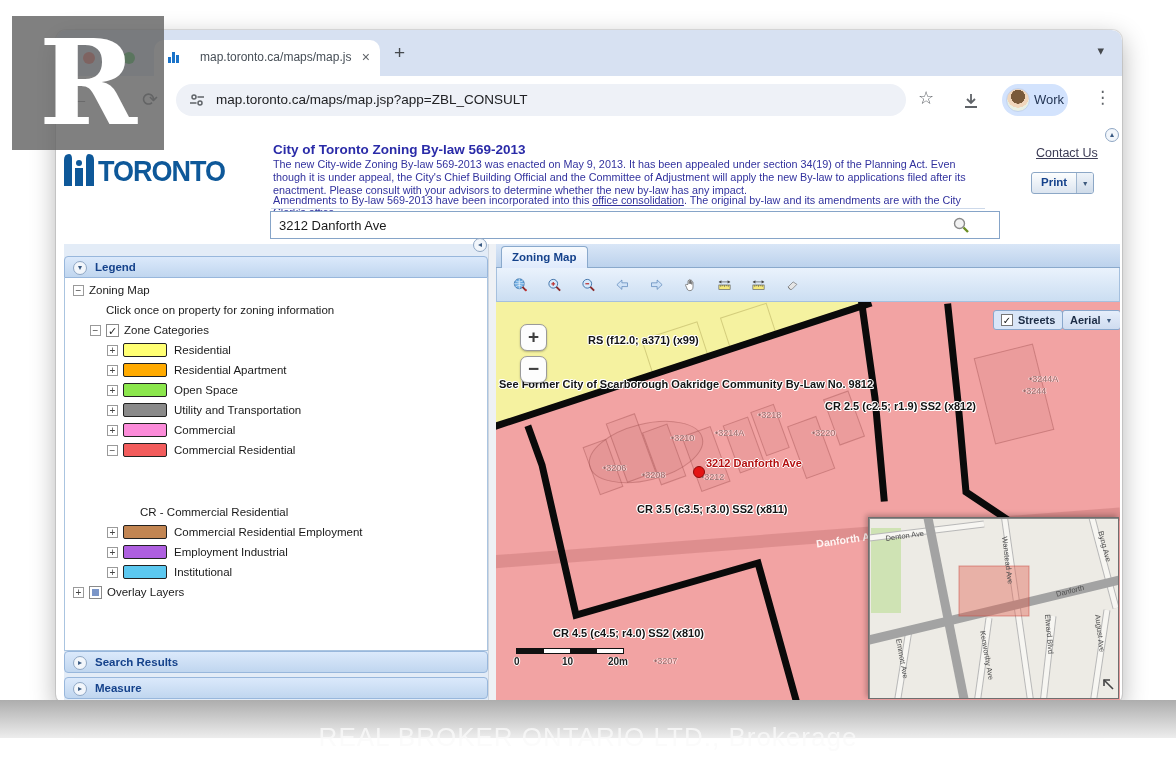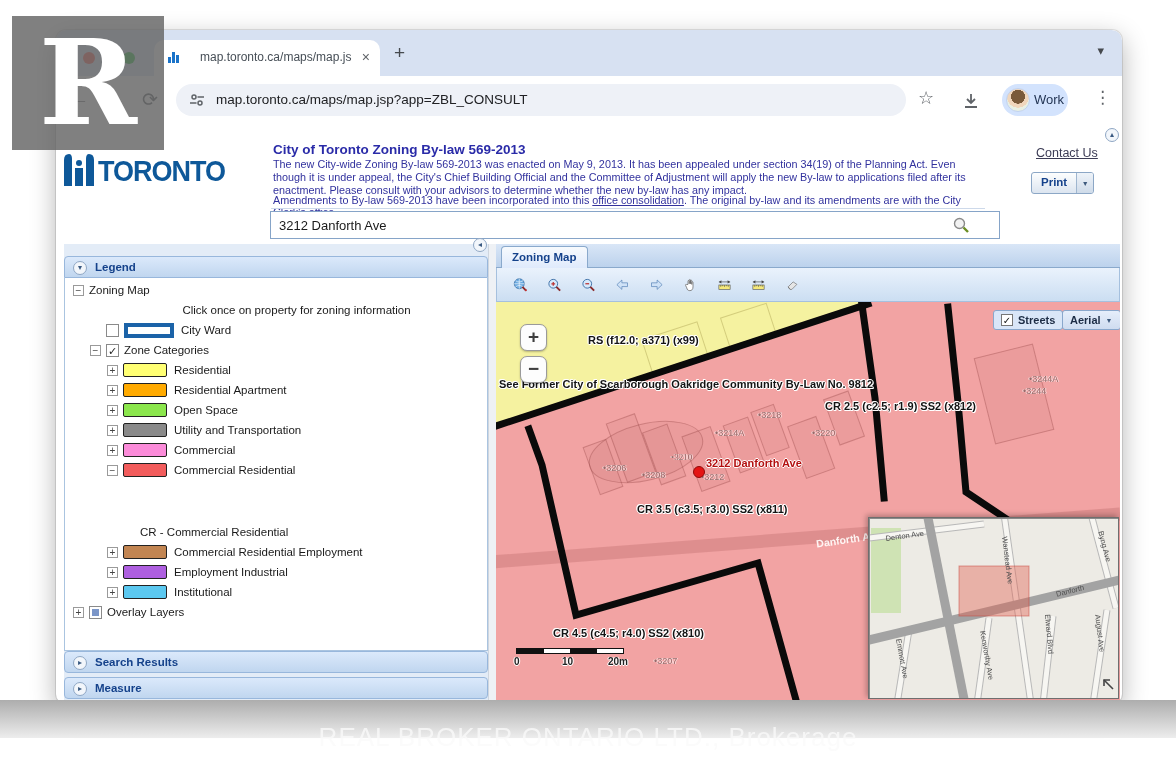--- a/index.html
+++ b/index.html
@@ -197,29 +197,23 @@
     <div class="sidebar">
       <div class="phdr" style="top:12px;">
         <span class="circlebtn ph-ico" style="position:absolute;">▾</span>
         <span class="ph-label">Legend</span>
       </div>
       <div class="tree" id="legend-tree">
           <div class="tree-row" style="padding-left: 8px;">
             <span class="expander">−</span>
             <span class="tlabel">Zoning Map</span>
           </div>
-          <div class="tree-row" style="padding-left: 25px; justify-content: center;">
+          <div class="tree-row" style="padding-left: 25px;">
             <span class="expander" style="visibility: hidden;"></span>
             <span class="tlabel">Click once on property for zoning information</span>
-          </div>
-          <div class="tree-row" style="padding-left: 25px;">
-            <span class="expander" style="visibility: hidden;"></span>
-            <span class="cb"></span>
-            <span class="swatch ward"></span>
-            <span class="tlabel">City Ward</span>
           </div>
           <div class="tree-row" style="padding-left: 25px;">
             <span class="expander">−</span>
             <span class="cb">✓</span>
             <span class="tlabel">Zone Categories</span>
           </div>
           <div class="tree-row" style="padding-left: 42px;">
             <span class="expander">+</span>
             <span class="swatch" style="background: rgb(255, 255, 115);"></span>
             <span class="tlabel">Residential</span>
@@ -387,21 +381,21 @@
             <div class="zlabel" style="left: 92px; top: 32px;">RS (f12.0; a371) (x99)</div>
             <div class="zlabel" style="left: 3px; top: 76px;">See Former City of Scarborough Oakridge Community By-Law No. 9812</div>
             <div class="zlabel" style="left: 329px; top: 98px; text-align: right;">CR 2.5 (c2.5; r1.9) SS2 (x812)</div>
             <div class="zlabel" style="left: 141px; top: 201px;">CR 3.5 (c3.5; r3.0) SS2  (x811)</div>
             <div class="zlabel" style="left: 57px; top: 325px;">CR 4.5 (c4.5; r4.0) SS2  (x810)</div>
           </div>
         <div id="parcel-labels">
             <div class="plabel" style="left: 262px; top: 108px;">•3218</div>
             <div class="plabel" style="left: 219px; top: 126px;">•3214A</div>
             <div class="plabel" style="left: 316px; top: 126px;">•3220</div>
-            <div class="plabel" style="left: 175px; top: 150px; font-family: Liberation Serif, serif;">•3210</div>
+            <div class="plabel" style="left: 175px; top: 131px;">•3210</div>
             <div class="plabel" style="left: 107px; top: 161px;">•3206</div>
             <div class="plabel" style="left: 146px; top: 168px;">•3208</div>
             <div class="plabel" style="left: 205px; top: 170px;">•3212</div>
             <div class="plabel" style="left: 533px; top: 72px;">•3244A</div>
             <div class="plabel" style="left: 527px; top: 84px;">•3244</div>
             <div class="plabel" style="left: 158px; top: 354px;">•3207</div>
           </div>
 
         <span class="marker-dot" style="left:197px;top:164px;"></span>
         <span class="marker-label" style="left:210px;top:155px;">3212 Danforth Ave</span>

